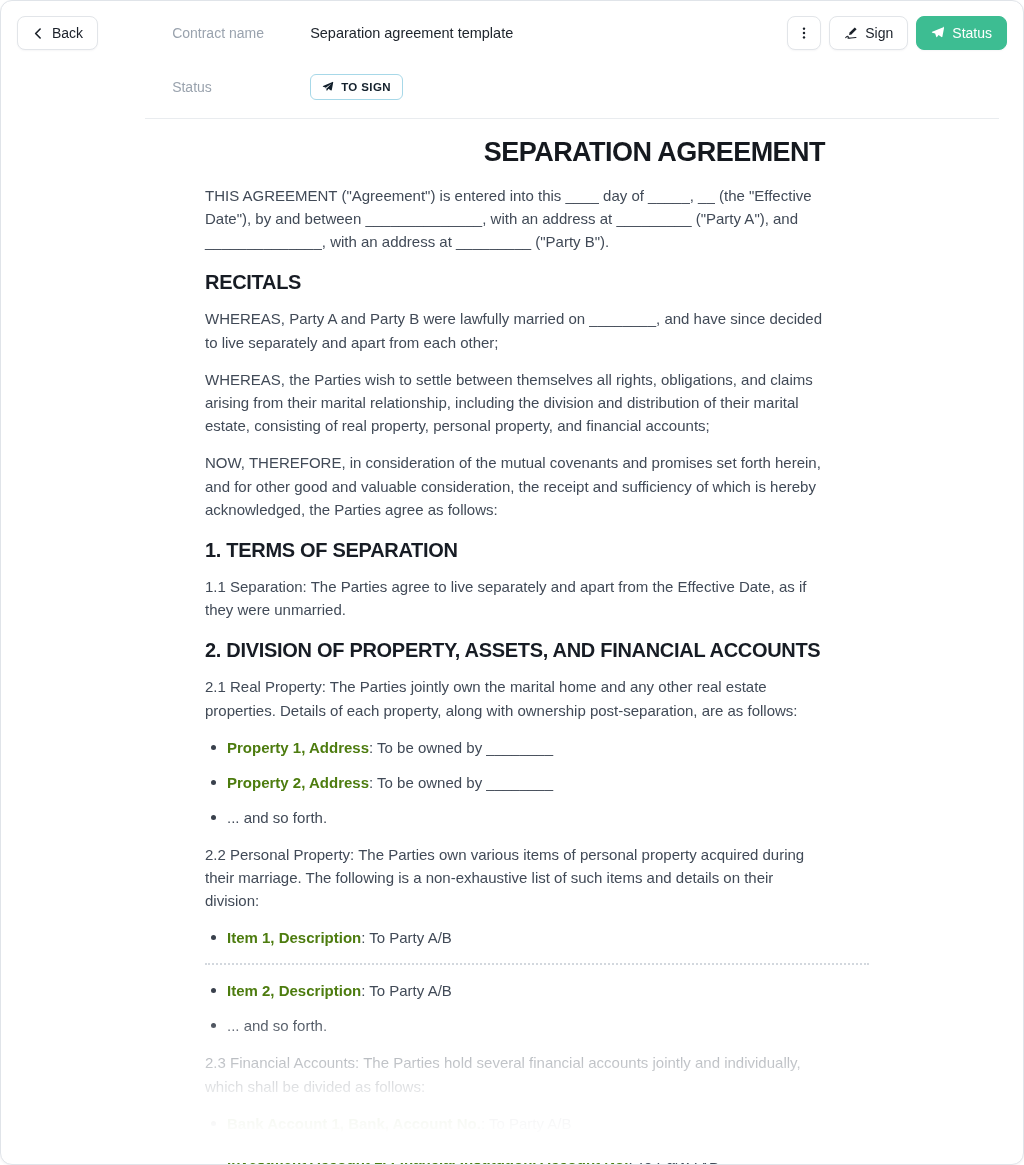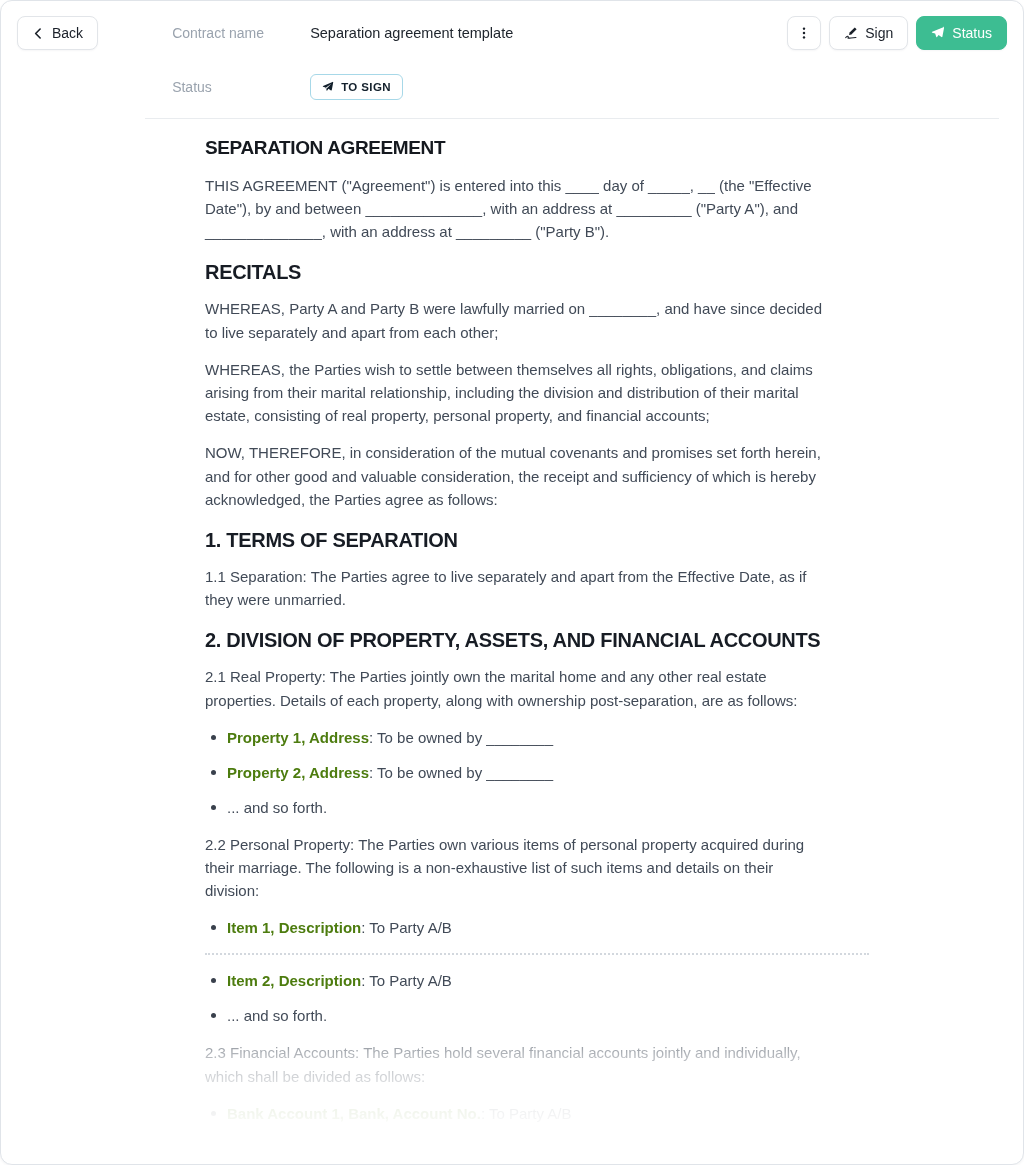--- a/index.html
+++ b/index.html
@@ -47,22 +47,22 @@
 
   .actions { flex: none; display: flex; gap: 8px; }
 
   .header-divider { border-top: 1px solid #e9ecef; margin: 0 24px 0 144px; }
 
   
   .doc { padding: 17px 0 40px 204px; width: 100%; }
   .doc-inner { width: 620px; }
 
   .blk-h1 {
-    font-size: 19px; font-weight: 800; letter-spacing: -0.02em;
-    color: #15191f; line-height: 1.25; margin: 0 0 14px 0;
+    font-size: 27px; font-weight: 800; letter-spacing: -0.02em;
+    color: #15191f; line-height: 1.25; margin: 0 0 14px 0; text-align: right;
   }
   .blk-h2 {
     font-size: 20px; font-weight: 800; letter-spacing: -0.015em;
     color: #171c24; line-height: 1.25; margin: 17px 0 12px 0;
   }
   .blk-p {
     font-size: 15px; line-height: 23.2px; color: #414a57;
     margin: 0 0 14px 0;
   }
   ul.bullets { list-style: none; margin: 4px 0 14px 0; }

